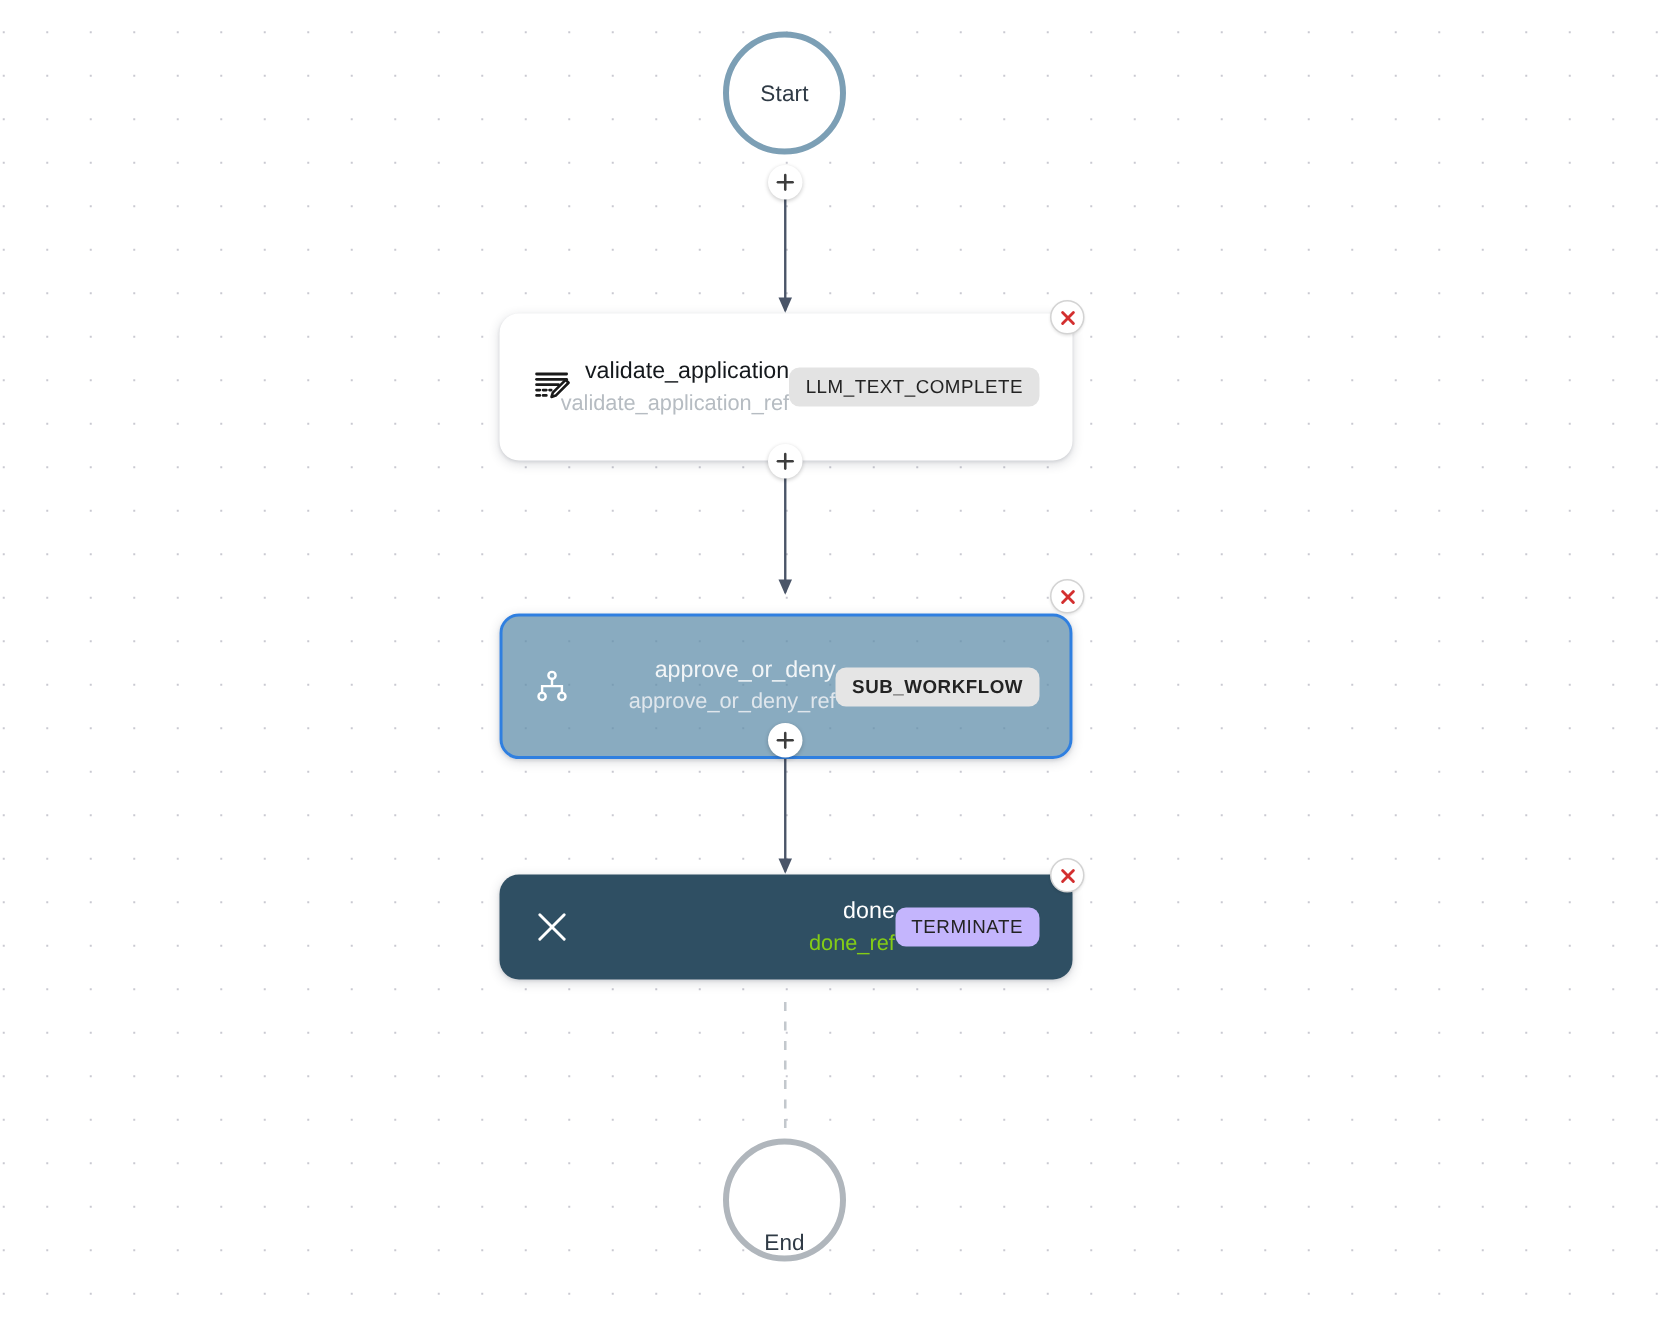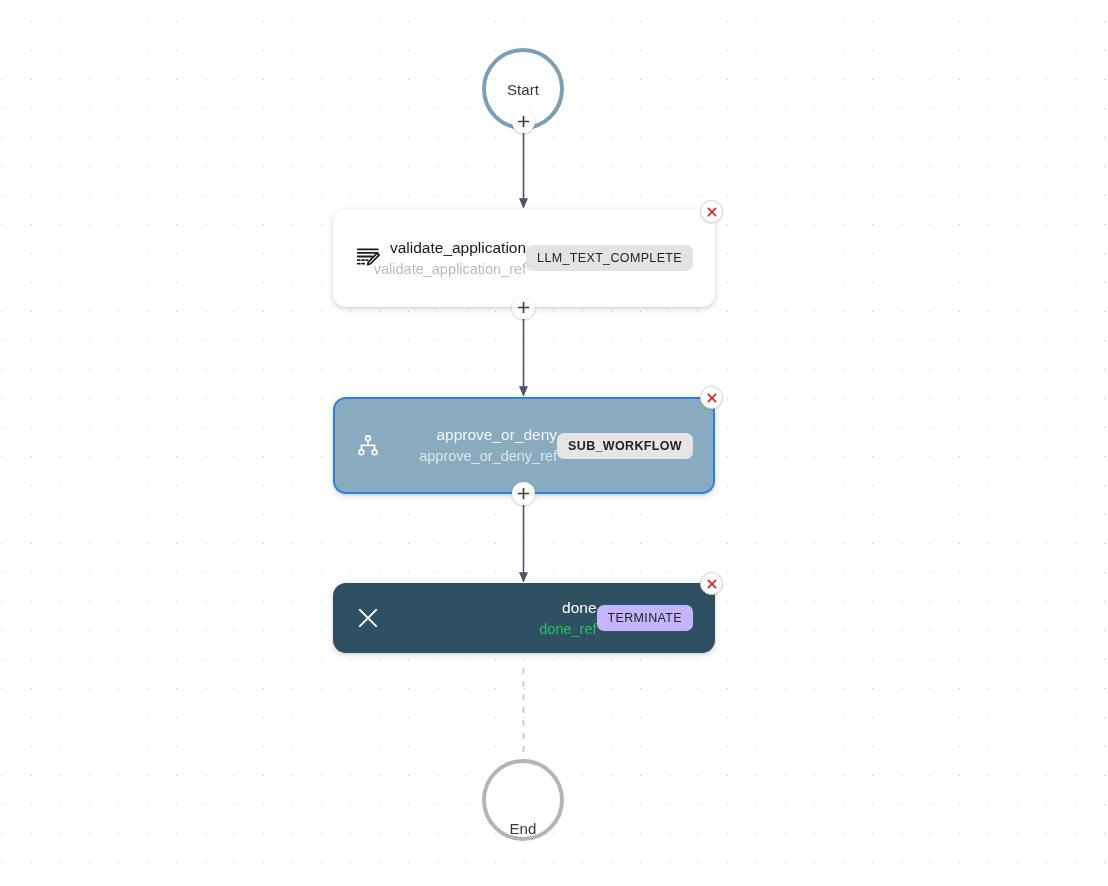--- a/index.html
+++ b/index.html
@@ -39,21 +39,21 @@
     background: #ffffff;
     display: flex;
     align-items: center;
     justify-content: center;
     font-size: 15px;
     color: #2f3a45;
     letter-spacing: .1px;
   }
   .terminal.start {
     left: 482px;
-    top: 48px;
+    top: 21px;
     border: 4px solid #7c9fb5;
   }
   .terminal.end {
     left: 482px;
     top: 759px;
     border: 4px solid #b0b6bc;
     align-items: flex-end;
   }
 
   
@@ -66,21 +66,21 @@
     align-items: center;
     padding: 0 22px 0 20px;
     box-shadow: 0 2px 7px rgba(40,50,65,.17), 0 1px 2px rgba(40,50,65,.10);
   }
   .node.plain {
     top: 209px;
     height: 98px;
     background: #ffffff;
   }
   .node.selected {
-    top: 397px;
+    top: 409px;
     height: 97px;
     background: rgba(96,141,170,.74);
     border: 2.5px solid #2f7fe0;
     padding: 0 20px 0 17.5px;
   }
   .node.dark {
     top: 583px;
     height: 70px;
     background: #2f4f63;
   }
@@ -113,21 +113,21 @@
   .node-subtitle {
     font-size: 14.5px;
     line-height: 19px;
     white-space: nowrap;
   }
   .plain .node-title { color: #14181c; }
   .plain .node-subtitle { color: #b6bcc2; }
   .selected .node-title { color: #f2f5f7; }
   .selected .node-subtitle { color: #dfe6ec; }
   .dark .node-title { color: #ffffff; }
-  .dark .node-subtitle { color: #22c55e; }
+  .dark .node-subtitle { color: #84cc16; }
 
   .badge {
     flex: 0 0 auto;
     background: #e3e3e3;
     color: #232323;
     font-size: 12.5px;
     letter-spacing: .35px;
     padding: 6px 11px;
     border-radius: 7px;
     white-space: nowrap;

